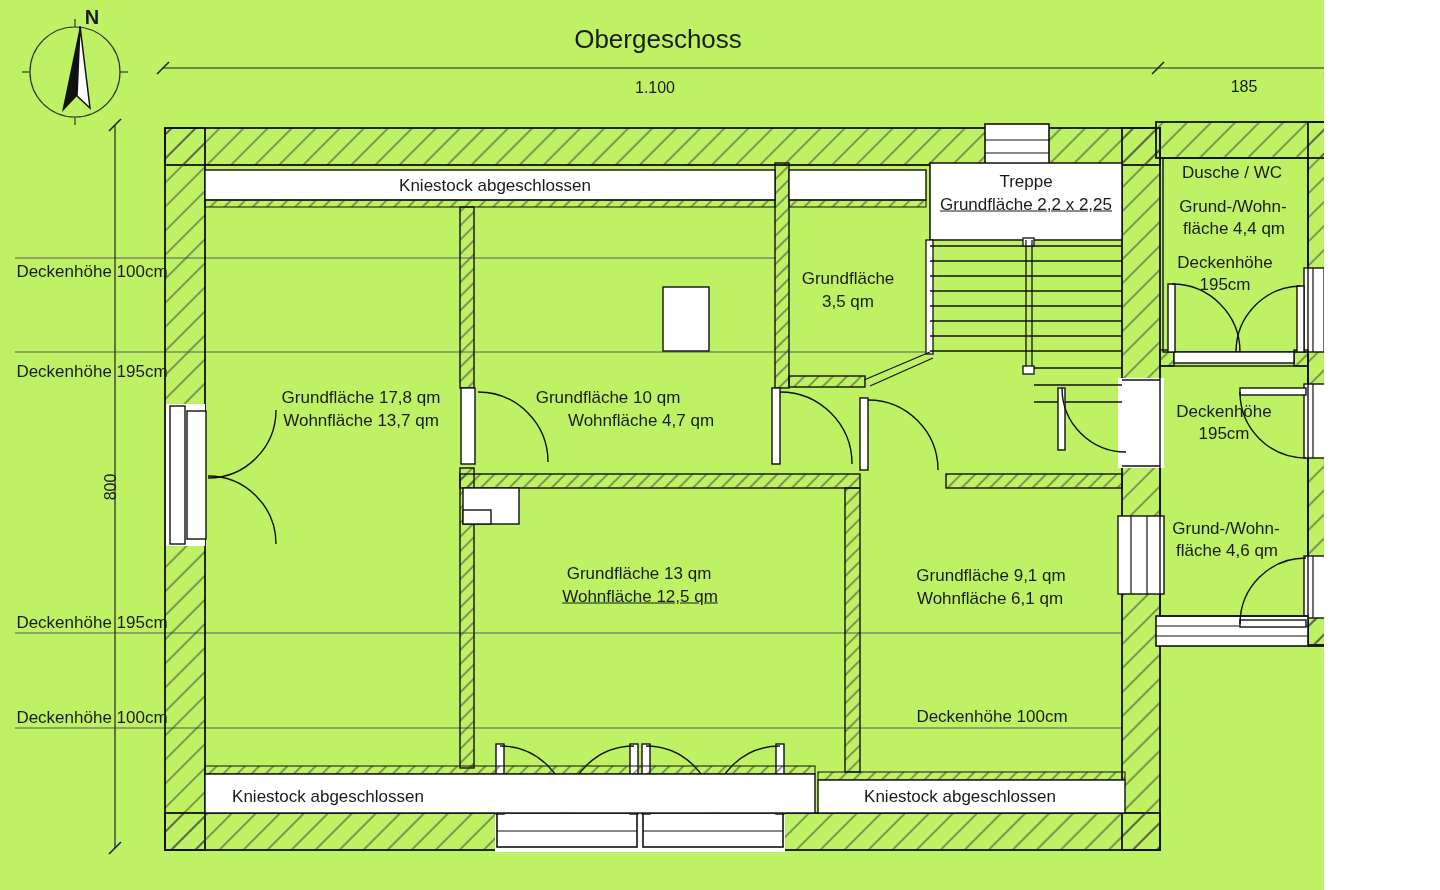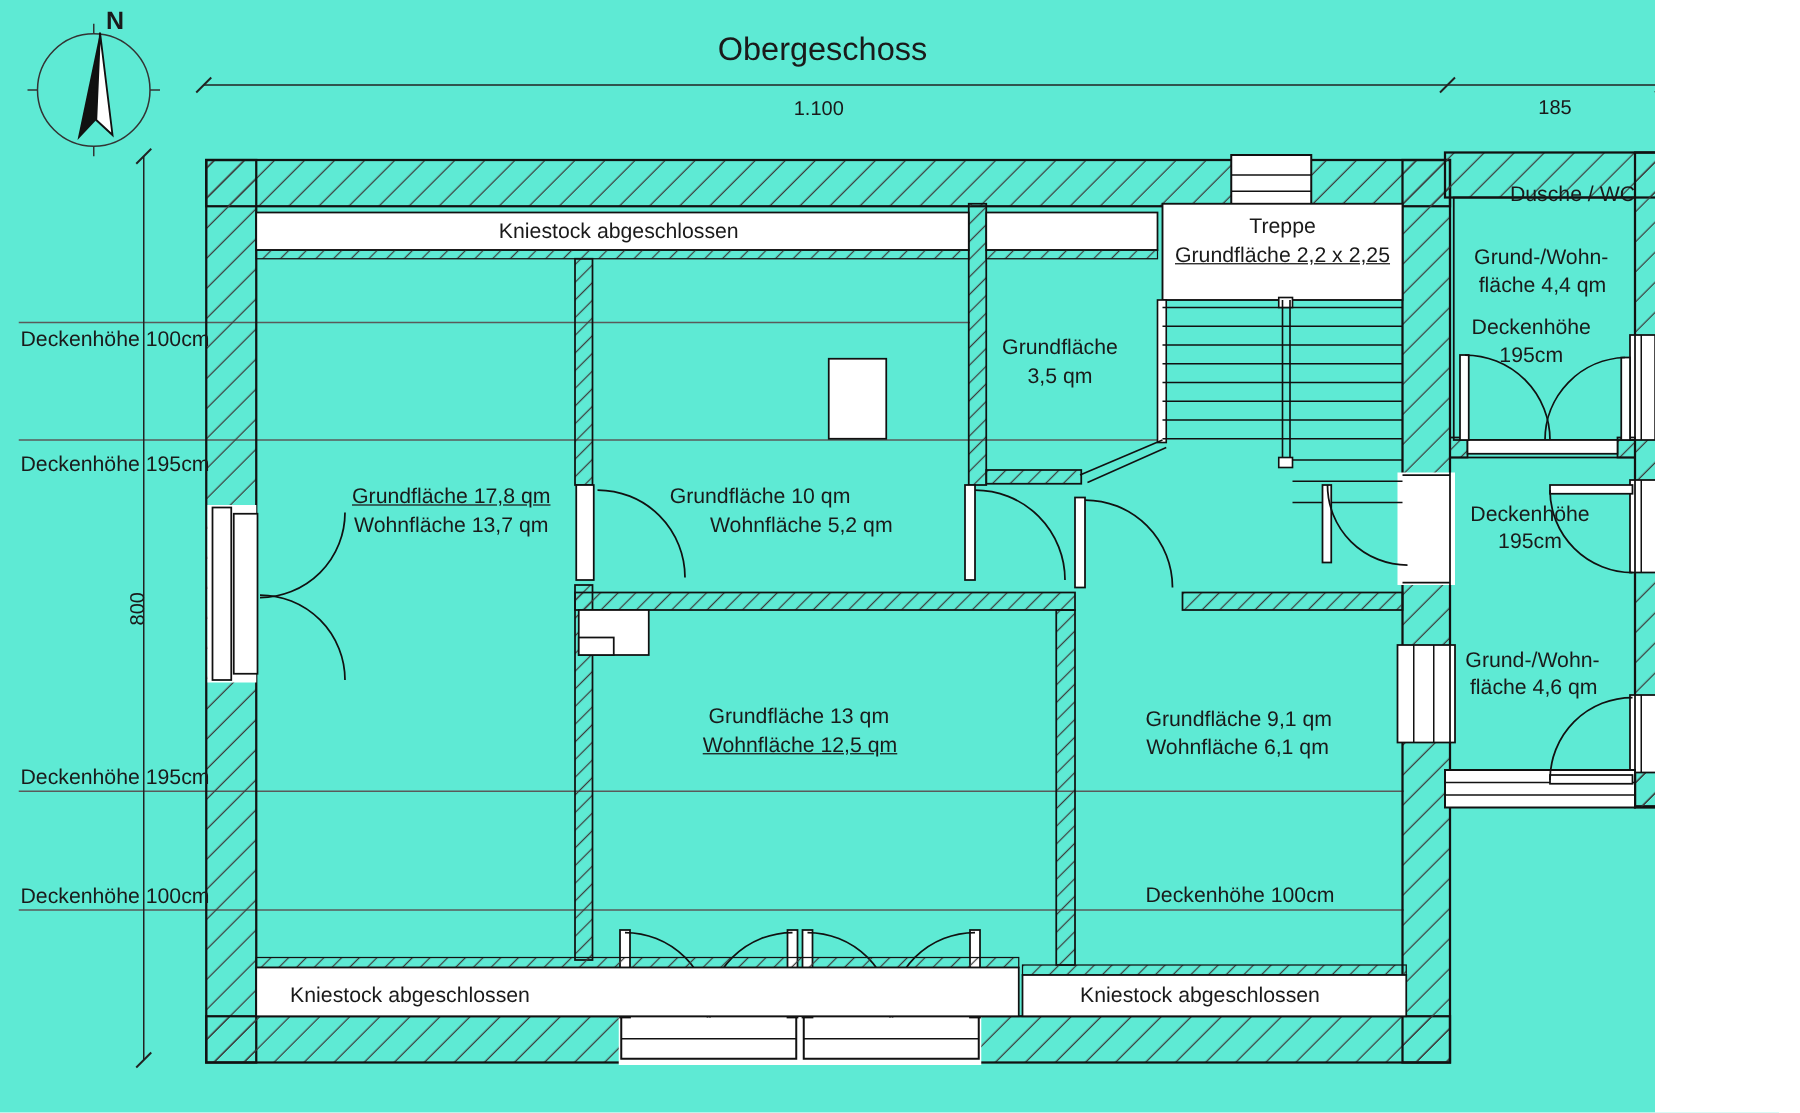--- a/index.html
+++ b/index.html
@@ -1,16 +1,16 @@
 <!DOCTYPE html>
 <html><head>
 <meta charset="utf-8">
 <style>
   html,body{margin:0;padding:0;background:#fff;}
-  #plan{position:relative;width:1324px;height:890px;background:#5eead4;overflow:hidden;
+  #plan{position:relative;width:1324px;height:890px;background:#bef264;overflow:hidden;
         font-family:"Liberation Sans",sans-serif;color:#1a1a1a;}
   svg{position:absolute;left:0;top:0;}
   .lbl{position:absolute;transform:translate(-50%,-50%);white-space:nowrap;
        font-size:17px;line-height:1;color:#1a1a1a;}
   .lbl.vert{transform:translate(-50%,-50%) rotate(-90deg);}
   .lbl.title{font-size:26px;}
   .lbl.dim{font-size:16px;}
 </style>
 </head>
 <body>
@@ -213,33 +213,33 @@
 
   <div class="lbl" style="left:92px;top:271px;">Deckenhöhe 100cm</div>
   <div class="lbl" style="left:92px;top:371px;">Deckenhöhe 195cm</div>
   <div class="lbl" style="left:92px;top:622px;">Deckenhöhe 195cm</div>
   <div class="lbl" style="left:92px;top:717px;">Deckenhöhe 100cm</div>
 
   <div class="lbl" style="left:495px;top:185px;">Kniestock abgeschlossen</div>
   <div class="lbl" style="left:328px;top:796px;">Kniestock abgeschlossen</div>
   <div class="lbl" style="left:960px;top:796px;">Kniestock abgeschlossen</div>
 
-  <div class="lbl" style="left:361px;top:397px;text-decoration:underline;">Grundfläche 17,8 qm</div>
+  <div class="lbl" style="left:361px;top:397px;">Grundfläche 17,8 qm</div>
   <div class="lbl" style="left:361px;top:420px;">Wohnfläche 13,7 qm</div>
 
   <div class="lbl" style="left:608px;top:397px;">Grundfläche 10 qm</div>
-  <div class="lbl" style="left:641px;top:420px;">Wohnfläche 5,2 qm</div>
+  <div class="lbl" style="left:641px;top:420px;">Wohnfläche 4,7 qm</div>
 
   <div class="lbl" style="left:848px;top:278px;">Grundfläche</div>
   <div class="lbl" style="left:848px;top:301px;">3,5 qm</div>
 
   <div class="lbl" style="left:1026px;top:181px;">Treppe</div>
   <div class="lbl" style="left:1026px;top:204px;text-decoration:underline;">Grundfläche 2,2 x 2,25</div>
 
-  <div class="lbl" style="left:1232px;top:155px;margin-left:26px;">Dusche / WC</div>
+  <div class="lbl" style="left:1232px;top:172px;">Dusche / WC</div>
   <div class="lbl" style="left:1233px;top:206px;">Grund-/Wohn-</div>
   <div class="lbl" style="left:1234px;top:228px;">fläche 4,4 qm</div>
   <div class="lbl" style="left:1225px;top:262px;">Deckenhöhe</div>
   <div class="lbl" style="left:1225px;top:284px;">195cm</div>
 
   <div class="lbl" style="left:1224px;top:411px;">Deckenhöhe</div>
   <div class="lbl" style="left:1224px;top:433px;">195cm</div>
   <div class="lbl" style="left:1226px;top:528px;">Grund-/Wohn-</div>
   <div class="lbl" style="left:1227px;top:550px;">fläche 4,6 qm</div>
 

